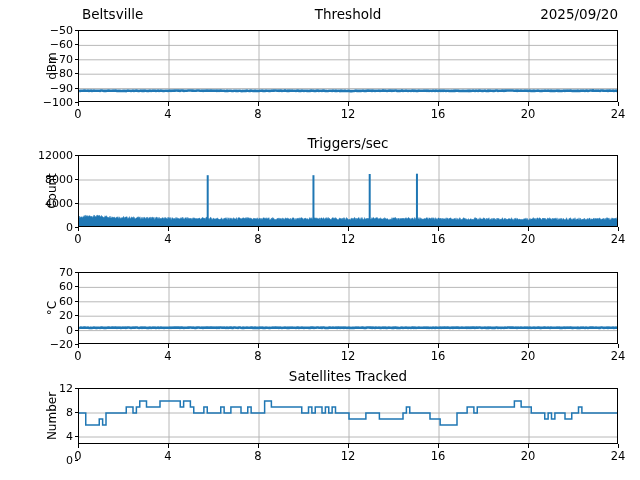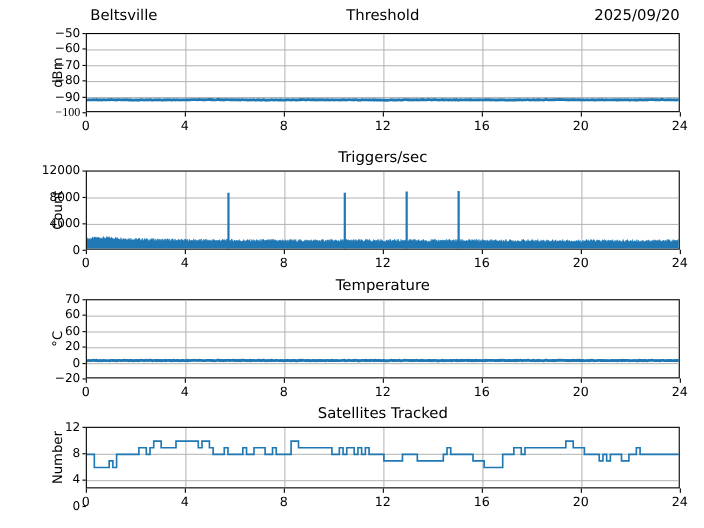--- a/index.html
+++ b/index.html
@@ -129,21 +129,21 @@
             <line x1="0" y1="28.800000000000004" x2="540" y2="28.800000000000004" stroke="#b0b0b0" stroke-width="0.9"></line>
             <line x1="0" y1="14.399999999999999" x2="540" y2="14.399999999999999" stroke="#b0b0b0" stroke-width="0.9"></line>
             <line x1="90" y1="0" x2="90" y2="72" stroke="#b0b0b0" stroke-width="0.9"></line>
             <line x1="180" y1="0" x2="180" y2="72" stroke="#b0b0b0" stroke-width="0.9"></line>
             <line x1="270" y1="0" x2="270" y2="72" stroke="#b0b0b0" stroke-width="0.9"></line>
             <line x1="360" y1="0" x2="360" y2="72" stroke="#b0b0b0" stroke-width="0.9"></line>
             <line x1="450" y1="0" x2="450" y2="72" stroke="#b0b0b0" stroke-width="0.9"></line>
             <path d="M 0.00 59.98 L 1.00 59.87 L 2.00 59.71 L 3.00 59.79 L 4.00 59.82 L 5.00 59.66 L 6.00 59.55 L 7.00 59.73 L 8.00 59.73 L 9.00 59.52 L 10.00 59.90 L 11.00 59.82 L 12.00 59.68 L 13.00 59.88 L 14.00 59.72 L 15.00 59.56 L 16.00 59.70 L 17.00 59.78 L 18.00 59.75 L 19.00 59.72 L 20.00 59.72 L 21.00 59.83 L 22.00 59.47 L 23.00 59.51 L 24.00 59.68 L 25.00 59.82 L 26.00 59.70 L 27.00 59.85 L 28.00 59.70 L 29.00 59.62 L 30.00 59.63 L 31.00 59.78 L 32.00 59.79 L 33.00 59.67 L 34.00 59.57 L 35.00 59.78 L 36.00 59.66 L 37.00 59.67 L 38.00 59.99 L 39.00 59.72 L 40.00 59.88 L 41.00 59.79 L 42.00 60.04 L 43.00 59.96 L 44.00 59.83 L 45.00 59.91 L 46.00 59.83 L 47.00 60.06 L 48.00 59.77 L 49.00 59.66 L 50.00 59.71 L 51.00 59.83 L 52.00 60.02 L 53.00 59.80 L 54.00 59.65 L 55.00 59.91 L 56.00 59.77 L 57.00 59.64 L 58.00 59.61 L 59.00 59.90 L 60.00 60.02 L 61.00 59.76 L 62.00 59.67 L 63.00 59.93 L 64.00 59.64 L 65.00 59.84 L 66.00 59.65 L 67.00 59.77 L 68.00 59.96 L 69.00 59.82 L 70.00 59.87 L 71.00 59.61 L 72.00 59.97 L 73.00 59.71 L 74.00 59.65 L 75.00 59.80 L 76.00 59.69 L 77.00 59.97 L 78.00 59.75 L 79.00 59.60 L 80.00 59.86 L 81.00 59.78 L 82.00 59.62 L 83.00 59.73 L 84.00 59.84 L 85.00 59.95 L 86.00 59.80 L 87.00 59.77 L 88.00 59.80 L 89.00 59.84 L 90.00 59.77 L 91.00 59.60 L 92.00 59.91 L 93.00 59.62 L 94.00 59.80 L 95.00 59.60 L 96.00 59.63 L 97.00 59.54 L 98.00 59.57 L 99.00 59.63 L 100.00 59.60 L 101.00 59.79 L 102.00 59.47 L 103.00 59.55 L 104.00 59.63 L 105.00 59.82 L 106.00 59.72 L 107.00 59.73 L 108.00 59.68 L 109.00 59.56 L 110.00 59.56 L 111.00 59.47 L 112.00 59.46 L 113.00 59.65 L 114.00 59.48 L 115.00 59.73 L 116.00 59.82 L 117.00 59.79 L 118.00 59.52 L 119.00 59.44 L 120.00 59.46 L 121.00 59.68 L 122.00 59.70 L 123.00 59.61 L 124.00 59.90 L 125.00 59.64 L 126.00 59.72 L 127.00 59.62 L 128.00 59.60 L 129.00 59.55 L 130.00 59.75 L 131.00 59.65 L 132.00 59.64 L 133.00 59.57 L 134.00 59.74 L 135.00 59.65 L 136.00 59.73 L 137.00 59.67 L 138.00 59.87 L 139.00 59.60 L 140.00 59.91 L 141.00 59.59 L 142.00 59.59 L 143.00 59.76 L 144.00 59.81 L 145.00 59.73 L 146.00 59.88 L 147.00 59.97 L 148.00 59.66 L 149.00 60.01 L 150.00 59.83 L 151.00 59.73 L 152.00 59.72 L 153.00 60.01 L 154.00 60.00 L 155.00 59.72 L 156.00 59.72 L 157.00 59.89 L 158.00 59.91 L 159.00 60.01 L 160.00 59.71 L 161.00 59.68 L 162.00 59.94 L 163.00 60.07 L 164.00 59.83 L 165.00 59.97 L 166.00 59.90 L 167.00 59.85 L 168.00 59.67 L 169.00 59.82 L 170.00 59.92 L 171.00 59.85 L 172.00 59.68 L 173.00 59.75 L 174.00 59.95 L 175.00 59.92 L 176.00 59.69 L 177.00 59.94 L 178.00 59.83 L 179.00 59.96 L 180.00 59.90 L 181.00 59.71 L 182.00 59.79 L 183.00 59.67 L 184.00 59.85 L 185.00 59.79 L 186.00 59.93 L 187.00 59.64 L 188.00 59.69 L 189.00 59.73 L 190.00 59.89 L 191.00 59.89 L 192.00 59.73 L 193.00 59.66 L 194.00 59.48 L 195.00 59.62 L 196.00 59.45 L 197.00 59.56 L 198.00 59.70 L 199.00 59.54 L 200.00 59.80 L 201.00 59.51 L 202.00 59.64 L 203.00 59.83 L 204.00 59.71 L 205.00 59.71 L 206.00 59.45 L 207.00 59.70 L 208.00 59.84 L 209.00 59.62 L 210.00 59.86 L 211.00 59.63 L 212.00 59.69 L 213.00 59.60 L 214.00 59.75 L 215.00 59.69 L 216.00 59.78 L 217.00 59.92 L 218.00 59.56 L 219.00 59.66 L 220.00 59.86 L 221.00 59.74 L 222.00 59.82 L 223.00 59.55 L 224.00 59.75 L 225.00 59.87 L 226.00 59.79 L 227.00 59.75 L 228.00 59.85 L 229.00 59.82 L 230.00 59.92 L 231.00 59.89 L 232.00 59.66 L 233.00 59.67 L 234.00 59.54 L 235.00 59.93 L 236.00 59.82 L 237.00 59.83 L 238.00 59.57 L 239.00 59.61 L 240.00 59.83 L 241.00 59.81 L 242.00 59.71 L 243.00 59.85 L 244.00 59.55 L 245.00 59.61 L 246.00 59.97 L 247.00 59.79 L 248.00 59.97 L 249.00 59.94 L 250.00 59.69 L 251.00 59.72 L 252.00 59.81 L 253.00 59.83 L 254.00 59.62 L 255.00 59.80 L 256.00 59.88 L 257.00 59.66 L 258.00 59.96 L 259.00 59.73 L 260.00 59.70 L 261.00 60.03 L 262.00 59.64 L 263.00 59.86 L 264.00 59.79 L 265.00 59.96 L 266.00 59.71 L 267.00 59.95 L 268.00 60.06 L 269.00 59.90 L 270.00 59.81 L 271.00 60.09 L 272.00 60.00 L 273.00 60.09 L 274.00 60.07 L 275.00 60.04 L 276.00 59.84 L 277.00 59.65 L 278.00 59.89 L 279.00 59.76 L 280.00 59.89 L 281.00 59.83 L 282.00 59.89 L 283.00 59.76 L 284.00 59.64 L 285.00 60.02 L 286.00 59.88 L 287.00 59.91 L 288.00 59.63 L 289.00 59.58 L 290.00 59.62 L 291.00 59.70 L 292.00 59.62 L 293.00 59.89 L 294.00 59.68 L 295.00 59.73 L 296.00 59.89 L 297.00 59.69 L 298.00 59.74 L 299.00 59.68 L 300.00 59.55 L 301.00 59.87 L 302.00 59.81 L 303.00 59.75 L 304.00 59.47 L 305.00 59.75 L 306.00 59.54 L 307.00 59.82 L 308.00 59.84 L 309.00 59.75 L 310.00 59.52 L 311.00 59.63 L 312.00 59.61 L 313.00 59.84 L 314.00 59.58 L 315.00 59.77 L 316.00 59.48 L 317.00 59.54 L 318.00 59.83 L 319.00 59.79 L 320.00 59.86 L 321.00 59.84 L 322.00 59.77 L 323.00 59.48 L 324.00 59.87 L 325.00 59.71 L 326.00 59.75 L 327.00 59.55 L 328.00 59.75 L 329.00 59.87 L 330.00 59.69 L 331.00 59.75 L 332.00 59.92 L 333.00 59.59 L 334.00 59.66 L 335.00 59.86 L 336.00 59.57 L 337.00 59.95 L 338.00 59.77 L 339.00 59.85 L 340.00 59.59 L 341.00 59.74 L 342.00 59.77 L 343.00 59.81 L 344.00 59.72 L 345.00 59.65 L 346.00 59.80 L 347.00 59.57 L 348.00 59.83 L 349.00 59.57 L 350.00 59.97 L 351.00 59.75 L 352.00 59.74 L 353.00 59.96 L 354.00 59.62 L 355.00 59.81 L 356.00 59.86 L 357.00 59.65 L 358.00 59.79 L 359.00 59.85 L 360.00 59.75 L 361.00 59.63 L 362.00 59.92 L 363.00 59.56 L 364.00 59.82 L 365.00 59.67 L 366.00 59.69 L 367.00 59.85 L 368.00 59.69 L 369.00 59.75 L 370.00 59.84 L 371.00 59.95 L 372.00 59.87 L 373.00 59.78 L 374.00 59.94 L 375.00 59.65 L 376.00 59.87 L 377.00 59.66 L 378.00 59.80 L 379.00 59.69 L 380.00 60.01 L 381.00 59.88 L 382.00 59.98 L 383.00 59.84 L 384.00 59.92 L 385.00 59.92 L 386.00 59.95 L 387.00 59.78 L 388.00 59.98 L 389.00 59.72 L 390.00 60.01 L 391.00 59.64 L 392.00 59.92 L 393.00 59.71 L 394.00 59.66 L 395.00 59.76 L 396.00 59.98 L 397.00 59.67 L 398.00 59.75 L 399.00 59.83 L 400.00 59.63 L 401.00 59.57 L 402.00 59.73 L 403.00 59.88 L 404.00 59.84 L 405.00 59.76 L 406.00 59.55 L 407.00 59.93 L 408.00 59.86 L 409.00 59.69 L 410.00 59.88 L 411.00 59.52 L 412.00 59.80 L 413.00 59.82 L 414.00 59.84 L 415.00 59.89 L 416.00 59.83 L 417.00 59.47 L 418.00 59.47 L 419.00 59.81 L 420.00 59.73 L 421.00 59.69 L 422.00 59.77 L 423.00 59.64 L 424.00 59.66 L 425.00 59.82 L 426.00 59.49 L 427.00 59.58 L 428.00 59.53 L 429.00 59.43 L 430.00 59.43 L 431.00 59.54 L 432.00 59.47 L 433.00 59.54 L 434.00 59.57 L 435.00 59.68 L 436.00 59.71 L 437.00 59.59 L 438.00 59.85 L 439.00 59.62 L 440.00 59.68 L 441.00 59.76 L 442.00 59.53 L 443.00 59.72 L 444.00 59.70 L 445.00 59.74 L 446.00 59.54 L 447.00 59.72 L 448.00 59.60 L 449.00 59.94 L 450.00 59.79 L 451.00 59.64 L 452.00 59.96 L 453.00 59.85 L 454.00 59.85 L 455.00 59.65 L 456.00 59.95 L 457.00 59.80 L 458.00 59.78 L 459.00 59.55 L 460.00 59.66 L 461.00 59.95 L 462.00 59.90 L 463.00 59.84 L 464.00 59.79 L 465.00 59.71 L 466.00 59.65 L 467.00 59.73 L 468.00 59.72 L 469.00 59.66 L 470.00 59.81 L 471.00 59.91 L 472.00 59.66 L 473.00 59.84 L 474.00 59.84 L 475.00 59.82 L 476.00 59.83 L 477.00 59.73 L 478.00 59.65 L 479.00 59.82 L 480.00 59.67 L 481.00 59.92 L 482.00 59.74 L 483.00 59.93 L 484.00 59.71 L 485.00 59.65 L 486.00 59.91 L 487.00 59.59 L 488.00 59.77 L 489.00 59.61 L 490.00 59.73 L 491.00 59.64 L 492.00 59.60 L 493.00 59.94 L 494.00 59.87 L 495.00 59.83 L 496.00 59.85 L 497.00 59.77 L 498.00 59.89 L 499.00 59.67 L 500.00 59.93 L 501.00 59.91 L 502.00 59.56 L 503.00 59.69 L 504.00 59.55 L 505.00 59.72 L 506.00 59.90 L 507.00 59.60 L 508.00 59.64 L 509.00 59.89 L 510.00 59.71 L 511.00 59.55 L 512.00 59.57 L 513.00 59.58 L 514.00 59.42 L 515.00 59.59 L 516.00 59.68 L 517.00 59.57 L 518.00 59.69 L 519.00 59.60 L 520.00 59.79 L 521.00 59.83 L 522.00 59.49 L 523.00 59.50 L 524.00 59.61 L 525.00 59.78 L 526.00 59.77 L 527.00 59.71 L 528.00 59.63 L 529.00 59.81 L 530.00 59.64 L 531.00 59.67 L 532.00 59.77 L 533.00 59.79 L 534.00 59.67 L 535.00 59.86 L 536.00 59.77 L 537.00 59.65 L 538.00 59.85 L 539.00 59.90 L 540.00 59.61" fill="none" stroke="#1f77b4" stroke-width="2.6" stroke-linecap="butt" stroke-linejoin="miter"></path>
           </svg></div>
     </div>
-  <div class="ytick" style="top: 72px; font-family: Liberation Serif, serif;">−100</div>
+  <div class="ytick" style="top: 72px;">−100</div>
       <div class="ytickmark" style="top: 72px;"></div>
       <div class="ytick" style="top: 57.6px; text-align: center;">−90</div>
       <div class="ytickmark" style="top: 57.6px;"></div>
       <div class="ytick" style="top: 43.2px;">−80</div>
       <div class="ytickmark" style="top: 43.2px;"></div>
       <div class="ytick" style="top: 28.8px;">−70</div>
       <div class="ytickmark" style="top: 28.8px;"></div>
       <div class="ytick" style="top: 14.4px;">−60</div>
       <div class="ytickmark" style="top: 14.4px;"></div>
       <div class="ytick" style="top: 0px;">−50</div>
@@ -201,21 +201,20 @@
       <div class="xtickmark" style="left: 270px;"></div>
       <div class="xtick" style="left: 360px;">16</div>
       <div class="xtickmark" style="left: 360px;"></div>
       <div class="xtick" style="left: 450px;">20</div>
       <div class="xtickmark" style="left: 450px;"></div>
       <div class="xtick" style="left: 540px;">24</div>
       <div class="xtickmark" style="left: 540px;"></div>
     </div>
 
   <div class="panel" id="panel-temperature" style="top:272px; height:72px;">
-    <div class="panel-title">Temperature</div>
     <div class="ylabel">°C</div>
     <div class="plotbox">
       <div class="svgwrap" id="plot-temperature"><svg width="540" height="72" viewBox="0 0 540 72">
             <line x1="0" y1="57.6" x2="540" y2="57.6" stroke="#b0b0b0" stroke-width="0.9"></line>
             <line x1="0" y1="43.2" x2="540" y2="43.2" stroke="#b0b0b0" stroke-width="0.9"></line>
             <line x1="0" y1="28.800000000000004" x2="540" y2="28.800000000000004" stroke="#b0b0b0" stroke-width="0.9"></line>
             <line x1="0" y1="14.399999999999999" x2="540" y2="14.399999999999999" stroke="#b0b0b0" stroke-width="0.9"></line>
             <line x1="90" y1="0" x2="90" y2="72" stroke="#b0b0b0" stroke-width="0.9"></line>
             <line x1="180" y1="0" x2="180" y2="72" stroke="#b0b0b0" stroke-width="0.9"></line>
             <line x1="270" y1="0" x2="270" y2="72" stroke="#b0b0b0" stroke-width="0.9"></line>

